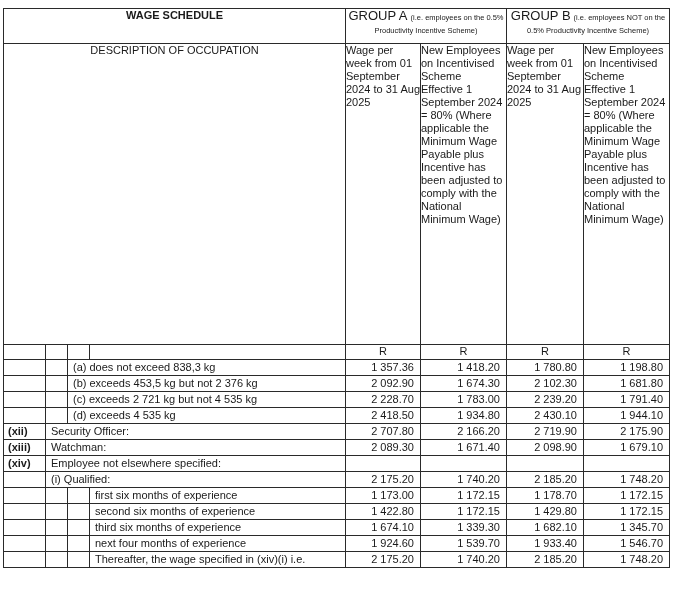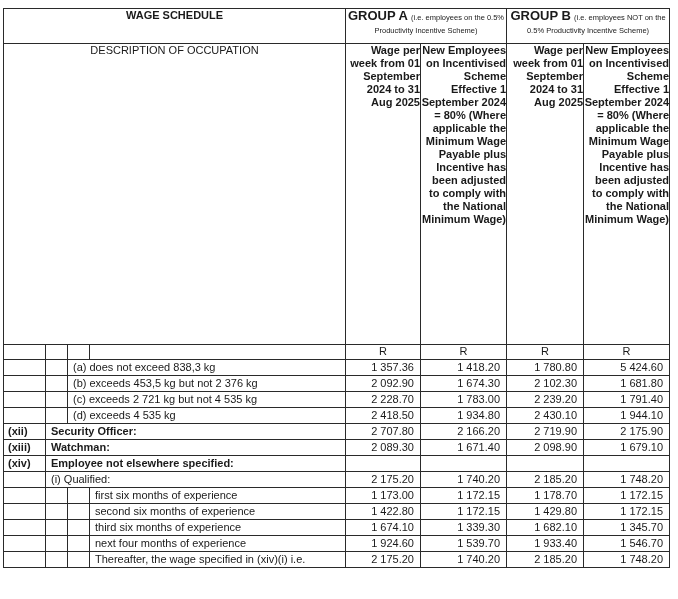--- a/index.html
+++ b/index.html
@@ -4,28 +4,28 @@
 <style>
   html, body { margin: 0; padding: 0; background: #ffffff; }
   body { width: 678px; height: 599px; position: relative; overflow: hidden;
          font-family: "Liberation Sans", sans-serif; color: #1a1a1a; }
   table.wage { position: absolute; left: 3px; top: 8px; border-collapse: collapse;
                table-layout: fixed; width: 666px; }
   table.wage td, table.wage th { border: 1px solid #2a2a2a; padding: 0; font-size: 11px;
                line-height: 13px; vertical-align: top; overflow: hidden; }
   .hdr-title { font-weight: bold; font-size: 12px; text-align: center; height: 34px; padding-top: 2px; }
   .grp { text-align: center; height: 34px; padding-top: 2px; }
-  .grp .big { font-size: 13px; font-weight: bold; }
+  .grp .big { font-size: 13px; font-weight: normal; }
   .grp .small { font-size: 7.5px; line-height: 9px; }
   .desc-hdr { font-weight: normal; font-size: 12px; text-align: center; padding-top: 2px; }
-  .colhdr { font-weight: bold; font-size: 12px; line-height: 14.4px; text-align: right; padding-top: 2px; }
+  .colhdr { font-weight: normal; font-size: 12px; line-height: 14.4px; text-align: left; padding-top: 2px; }
   .r-row td { text-align: center; font-size: 11px; height: 14px; line-height: 14px; }
   .num { text-align: right; padding-right: 6px !important; font-size: 11px; height: 15px; line-height: 15px; vertical-align: middle !important; }
   .lbl { font-size: 11px; height: 15px; line-height: 15px; padding-left: 5px !important; vertical-align: middle !important; white-space: nowrap; }
-  .lbl.bold { font-weight: bold; }
+  .lbl.bold { font-weight: normal; }
   .roman { font-weight: bold; font-size: 11px; padding-left: 4px !important; vertical-align: middle !important; line-height: 15px; }
   .blank { height: 15px; }
 </style>
 </head>
 <body>
 
 <table class="wage">
   <colgroup>
     <col style="width:42px">
     <col style="width:22px">
@@ -69,21 +69,21 @@
     <td>R</td>
   </tr>
 
   <tr>
     <td class="blank"></td>
     <td class="blank"></td>
     <td colspan="2" class="lbl">(a) does not exceed 838,3 kg</td>
     <td class="num">1 357.36</td>
     <td class="num">1 418.20</td>
     <td class="num">1 780.80</td>
-    <td class="num">5 424.60</td>
+    <td class="num">1 198.80</td>
   </tr>
   <tr>
     <td class="blank"></td>
     <td class="blank"></td>
     <td colspan="2" class="lbl">(b) exceeds 453,5 kg but not 2 376 kg</td>
     <td class="num">2 092.90</td>
     <td class="num">1 674.30</td>
     <td class="num">2 102.30</td>
     <td class="num">1 681.80</td>
   </tr>

